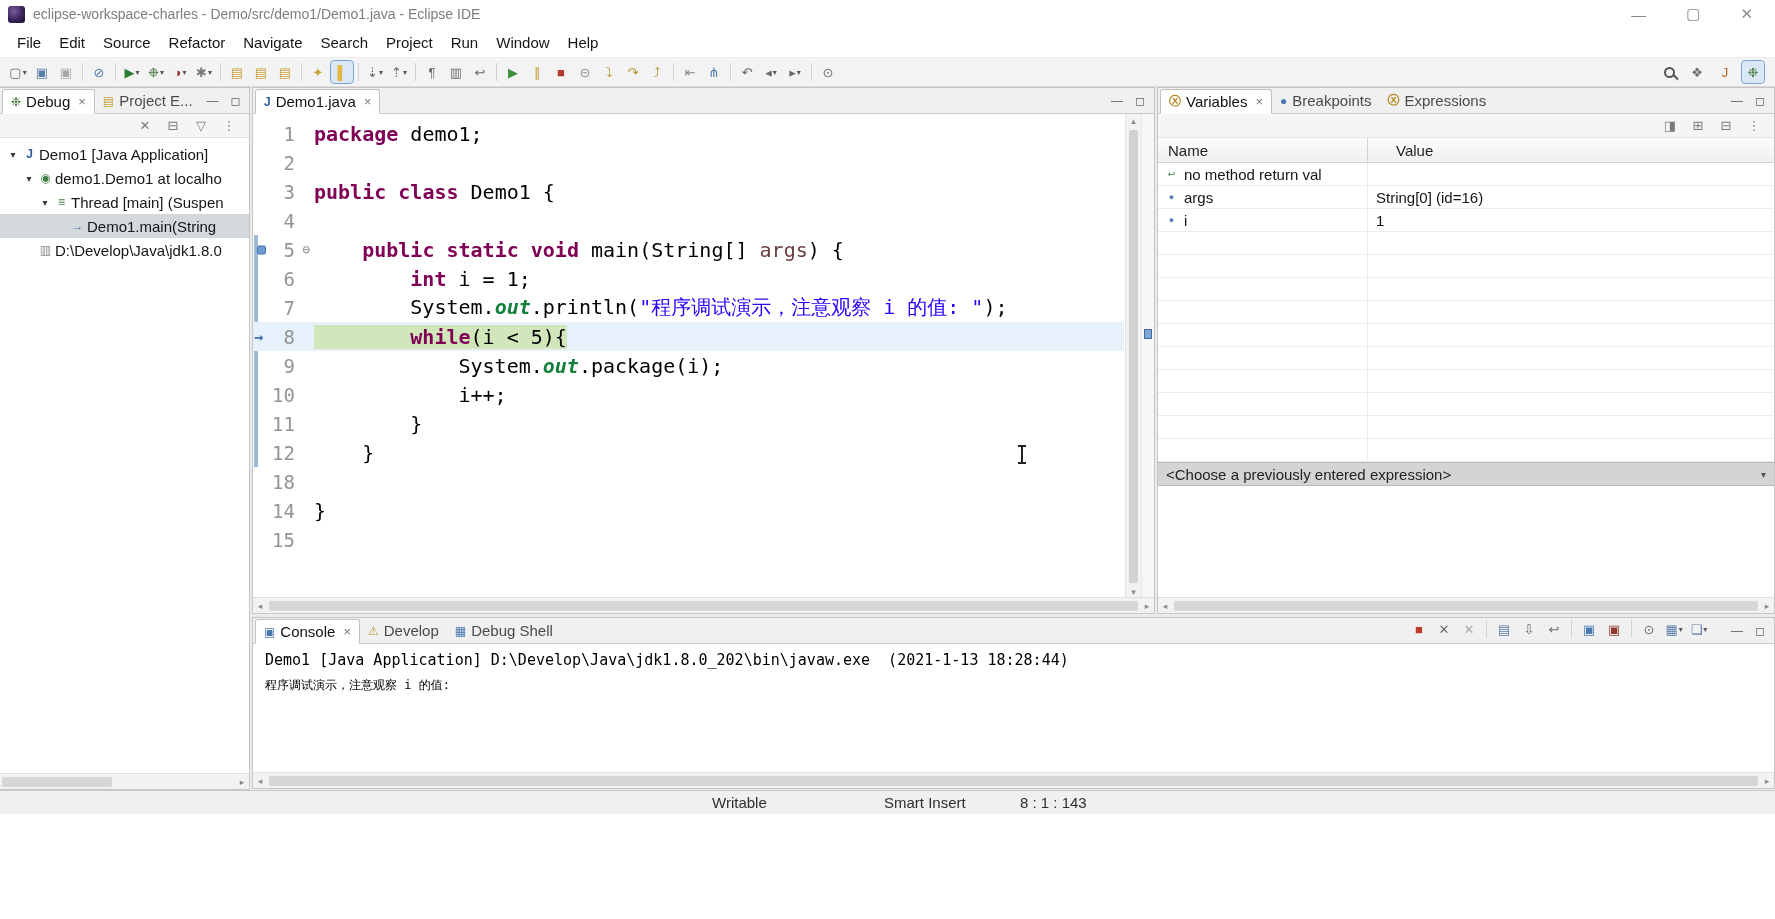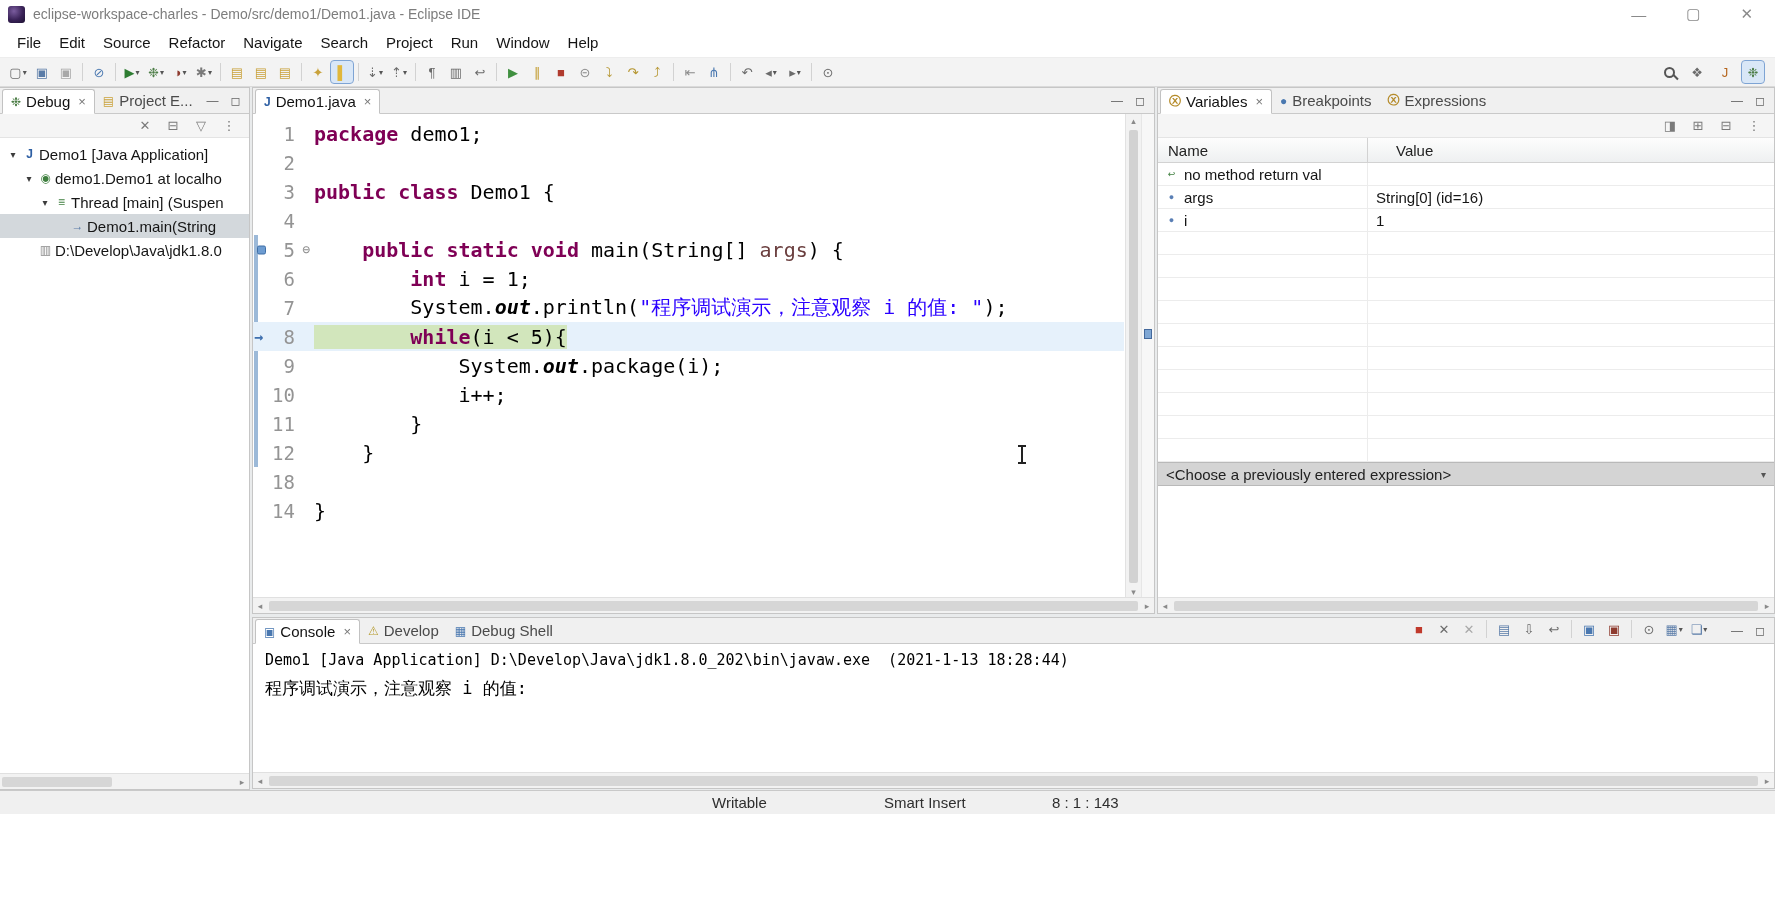--- a/index.html
+++ b/index.html
@@ -63,21 +63,21 @@
   .annot { width:16px; align-self:stretch; position:relative; flex:0 0 auto; }
   .gmark { position:absolute; left:4px; top:50%; transform:translateY(-50%); width:9px; height:9px; background:#6d9cd1; border:1px solid #3f6fa7; border-radius:2px; }
   .ip { position:absolute; left:1px; top:50%; transform:translateY(-50%); color:#3e6fae; font-size:15px; font-weight:bold; }
   .lnum { width:30px; flex:0 0 auto; text-align:right; padding-right:4px; color:#949494; font-size:19px; }
   .fold { width:15px; flex:0 0 auto; text-align:center; color:#8a8a8a; font-size:13px; }
   .ctext { flex:1; overflow:hidden; }
   .cl.current { background:#e6f1fb; }
   .iphl { background:#d2e6bc; }
   .sg-kw { color:#7f0055; font-weight:bold; }
   .sg-str { color:#2a00ff; }
-  .sg-field { color:#000000; font-style:italic; font-weight:bold; }
+  .sg-field { color:#15803d; font-style:italic; font-weight:bold; }
   .sg-param { color:#6a3e3e; }
   .sg-p { color:#000; }
   .range-indicator { position:absolute; left:1px; top:121px; width:4px; height:232px; background:#9cb9d8; }
   .vscroll { position:absolute; right:13px; top:0; bottom:0; width:16px; background:#f2f2f2; border-left:1px solid #e2e2e2; display:flex; flex-direction:column; align-items:center; }
   .vthumb { flex:1; width:9px; background:#d2d2d2; border-radius:2px; margin:2px 0; }
   .overview { position:absolute; right:0; top:0; bottom:0; width:13px; background:#f7f7f7; border-left:1px solid #e6e6e6; }
   .ov-mark { position:absolute; right:2px; top:215px; width:8px; height:10px; background:#7fa7d4; border:1px solid #44699c; }
   .sarrow { width:14px; height:14px; line-height:14px; text-align:center; font-size:9px; color:#8a8a8a; flex:0 0 auto; }
   .hscroll { position:absolute; left:0; right:0; bottom:0; height:16px; background:#f2f2f2; border-top:1px solid #e0e0e0; display:flex; align-items:center; }
   .hthumb { flex:1; height:10px; background:#d6d6d6; border-radius:2px; margin:0 2px; }
@@ -93,21 +93,21 @@
   .vicon { width:13px; flex:0 0 auto; text-align:center; font-size:9px; }
   .vname { color:#151515; white-space:nowrap; }
   .vval { padding-left:8px; color:#151515; white-space:nowrap; }
   .expr-bar { height:24px; background:#d4d4d4; border-top:1px solid #b9b9b9; border-bottom:1px solid #b9b9b9; display:flex; align-items:center; padding:0 8px; font-size:15px; color:#222; }
   .expr-chevron { margin-left:auto; font-size:10px; color:#555; }
   .detail-pane { height:113px; background:#fff; }
 
   
   .console-content { height:130px; background:#fff; padding:7px 12px; overflow:hidden; }
   .console-header-line { font-family:"DejaVu Sans Mono","Liberation Mono",monospace; font-size:15px; color:#000; white-space:pre; margin-bottom:8px; }
-  .console-line { font-family:"DejaVu Sans Mono","Liberation Mono",monospace; font-size:17px; color:#000; white-space:pre; }
+  .console-line { font-family:"DejaVu Sans Mono","Liberation Mono",monospace; font-size:12px; color:#000; white-space:pre; }
 
   
   .statusbar { position:absolute; top:790px; left:0; width:1775px; height:24px; background:#f0f0f0; border-top:1px solid #c9c9c9; font-size:15px; color:#2e2e2e; }
   .sb-item { position:absolute; top:3px; white-space:nowrap; }
 
   
   .ibeam { position:absolute; left:1016px; top:444px; width:12px; height:21px; pointer-events:none; }
   .ibeam::before { content:""; position:absolute; left:5px; top:2px; bottom:2px; width:2px; background:#222; }
   .ibeam::after { content:""; position:absolute; left:2px; right:2px; top:1px; height:2px; background:#222; box-shadow:0 17px 0 #222; }
 </style>
@@ -358,20 +358,21 @@
             <div class="cl"><span class="annot"><span class="gmark"></span></span><span class="lnum">5</span><span class="fold">⊖</span><span class="ctext"><span class="sg-p">    </span><span class="sg-kw">public</span><span class="sg-p"> </span><span class="sg-kw">static</span><span class="sg-p"> </span><span class="sg-kw">void</span><span class="sg-p"> main(String[] </span><span class="sg-param">args</span><span class="sg-p">) {</span></span></div>
             <div class="cl"><span class="annot"></span><span class="lnum">6</span><span class="fold"></span><span class="ctext"><span class="sg-p">        </span><span class="sg-kw">int</span><span class="sg-p"> i = 1;</span></span></div>
             <div class="cl"><span class="annot"></span><span class="lnum">7</span><span class="fold"></span><span class="ctext"><span class="sg-p">        System.</span><span class="sg-field">out</span><span class="sg-p">.println(</span><span class="sg-str">"程序调试演示，注意观察 i 的值: "</span><span class="sg-p">);</span></span></div>
             <div class="cl current"><span class="annot"><span class="ip">→</span></span><span class="lnum">8</span><span class="fold"></span><span class="ctext"><span class="iphl"><span class="sg-p">        </span><span class="sg-kw">while</span><span class="sg-p">(i &lt; 5){</span></span></span></div>
             <div class="cl"><span class="annot"></span><span class="lnum">9</span><span class="fold"></span><span class="ctext"><span class="sg-p">            System.</span><span class="sg-field">out</span><span class="sg-p">.package(i);</span></span></div>
             <div class="cl"><span class="annot"></span><span class="lnum">10</span><span class="fold"></span><span class="ctext"><span class="sg-p">            i++;</span></span></div>
             <div class="cl"><span class="annot"></span><span class="lnum">11</span><span class="fold"></span><span class="ctext"><span class="sg-p">        }</span></span></div>
             <div class="cl"><span class="annot"></span><span class="lnum">12</span><span class="fold"></span><span class="ctext"><span class="sg-p">    }</span></span></div>
             <div class="cl"><span class="annot"></span><span class="lnum">18</span><span class="fold"></span><span class="ctext"></span></div>
             <div class="cl"><span class="annot"></span><span class="lnum">14</span><span class="fold"></span><span class="ctext"><span class="sg-p">}</span></span></div>
+            <div class="cl"><span class="annot"></span><span class="lnum">15</span><span class="fold"></span><span class="ctext"></span></div>
           </div>
         <div class="vscroll">
           <span class="sarrow">▴</span>
           <span class="vthumb"></span>
           <span class="sarrow">▾</span>
         </div>
         <div class="overview">
           <div class="ov-mark"></div>
         </div>
       </div>
@@ -566,17 +567,17 @@
         <span class="hthumb"></span>
         <span class="sarrow">▸</span>
       </div>
     </div>
 
   </div>
 
   <div class="statusbar">
     <span class="sb-item" style="left:712px">Writable</span>
     <span class="sb-item" style="left:884px">Smart Insert</span>
-    <span class="sb-item" style="left:1052px">8 : 1 : 143</span>
+    <span class="sb-item" style="left:1020px">8 : 1 : 143</span>
   </div>
 
   <div class="ibeam"></div>
 </div>
 
 </body></html>

